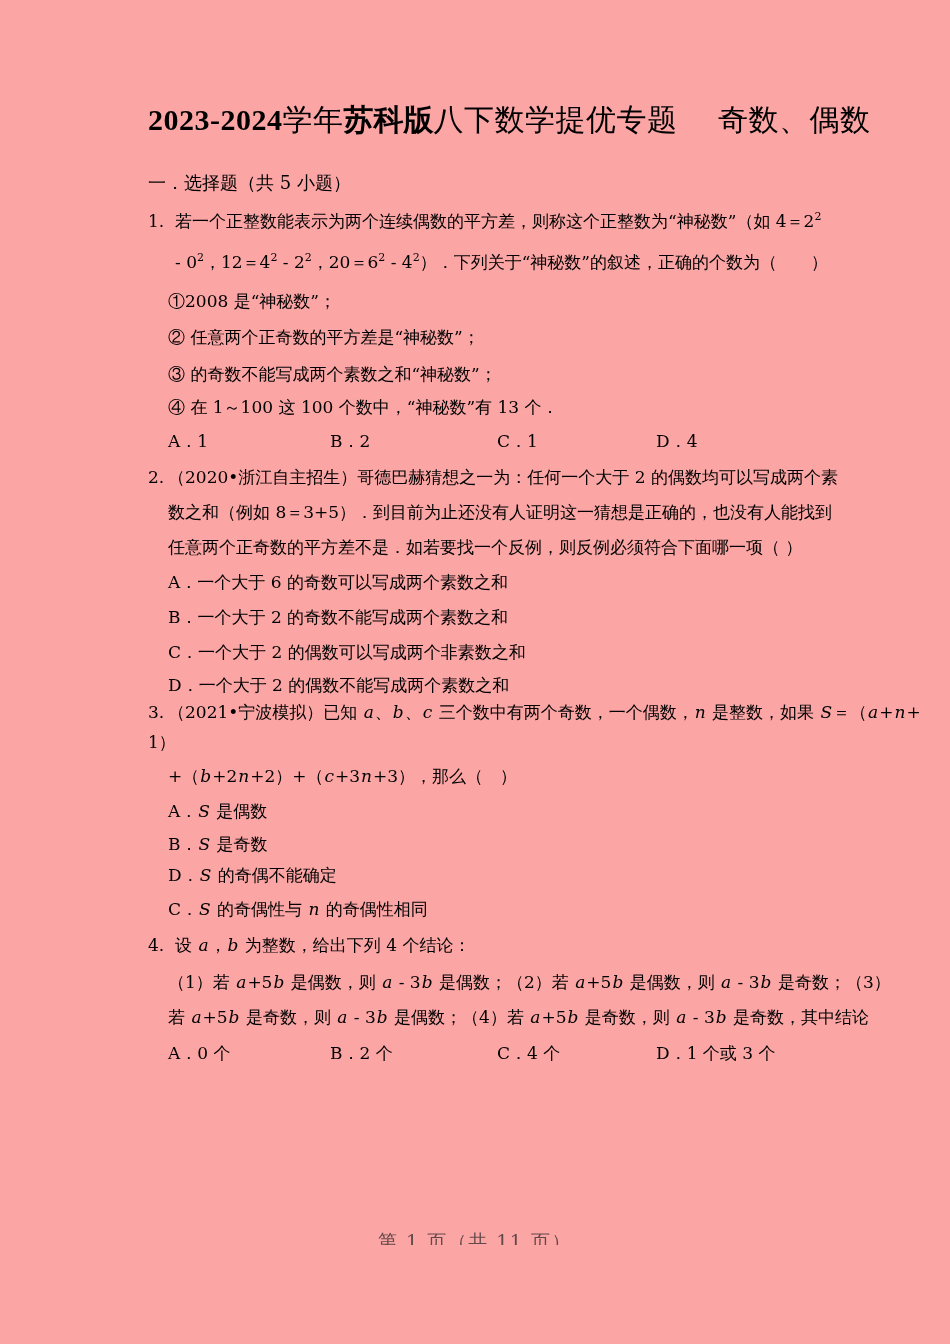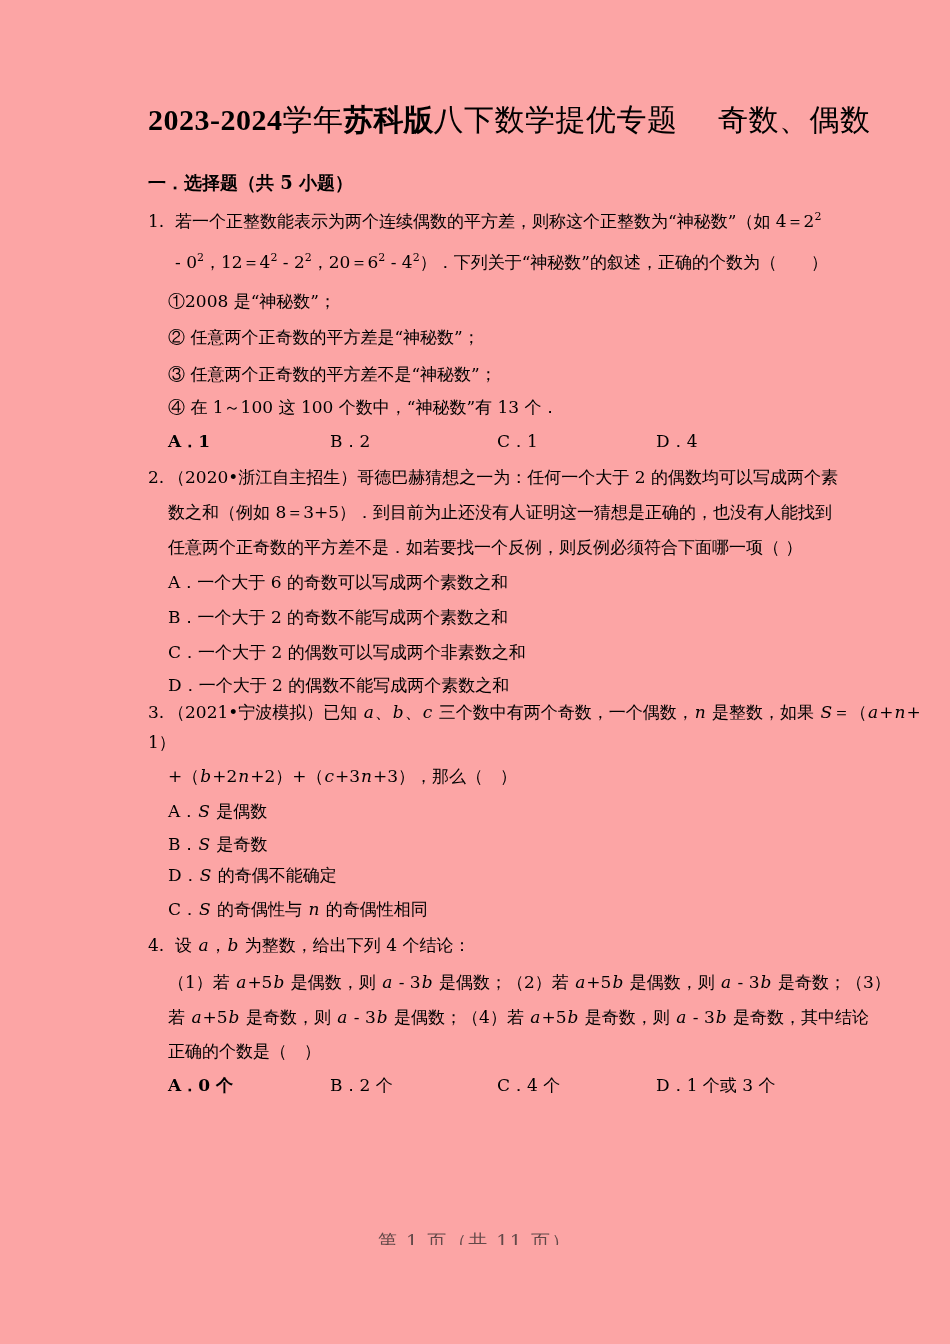--- a/index.html
+++ b/index.html
@@ -8,28 +8,28 @@
     overflow:hidden; color:#000;
     font-family:"DejaVu Serif","Liberation Serif",serif;
   }
   .title {
     position:absolute; left:148px; top:80px; font-size:30px;
     white-space:nowrap; letter-spacing:0.5px; font-weight:normal;
   }
   .title .num  { font-weight:bold; font-family:"Liberation Serif",serif; }
   .title .black{ font-weight:900; font-family:"Liberation Sans",sans-serif; letter-spacing:0; }
   .content { position:absolute; left:148px; top:165px; width:700px; font-size:17px; }
-  .section-header { font-weight:bold; font-size:18px; line-height:35px; white-space:nowrap; }
+  .section-header { font-weight:normal; font-size:18px; line-height:35px; white-space:nowrap; }
   .question { position:relative; }
   .qbody { padding-left:20px; }
   .qnum { position:absolute; left:0; }
   .ln { white-space:nowrap; }
   .t7 { padding-left:7px; display:inline-block;text-align:right; }
   .outdent { margin-left:-20px; }
-  .opt-row .oc1 { display:inline-block; width:162px;font-weight:bold; }
+  .opt-row .oc1 { display:inline-block; width:162px; }
   .opt-row .oc2 { display:inline-block; width:167px; }
   .opt-row .oc3 { display:inline-block; width:159px; }
   .opt-row .oc4 { display:inline-block; }
   .var { font-style:italic; font-family:"DejaVu Serif",serif; padding:0 1px; }
   sup { font-size:11px; line-height:0; }
   .footer-clip {
     position:absolute; left:0; top:1231px; width:100%; height:14px;
     overflow:hidden; text-align:center;
   }
   .footer-text { font-size:19px; line-height:20px; color:#222; letter-spacing:1.5px; opacity:0.7; }
@@ -44,21 +44,21 @@
   <div class="content">
 
     <div class="section-header">一．选择题（共 5 小题）</div>
 
     <div class="question">
       <div class="qbody">
         <div class="ln" style="line-height:42px"><span class="qnum">1.</span><span class="t7">若一个正整数能表示为两个连续偶数的平方差，则称这个正整数为“神秘数”（如 4＝2<sup>2</sup></span></div>
         <div class="ln t7" style="line-height:41px">- 0<sup>2</sup>，12＝4<sup>2</sup> - 2<sup>2</sup>，20＝6<sup>2</sup> - 4<sup>2</sup>）．下列关于“神秘数”的叙述，正确的个数为（　　）</div>
         <div class="ln" style="line-height:36px">①2008 是“神秘数”；</div>
         <div class="ln" style="line-height:37px">② 任意两个正奇数的平方差是“神秘数”；</div>
-        <div class="ln" style="line-height:36px">③ 任意两个正奇数的平方差不是“神秘数”；</div>
+        <div class="ln" style="line-height:36px">③ 的奇数不能写成两个素数之和“神秘数”；</div>
         <div class="ln" style="line-height:31px">④ 在 1～100 这 100 个数中，“神秘数”有 13 个．</div>
         <div class="ln opt-row" style="line-height:36px">
           <span class="oc1">A．1</span><span class="oc2">B．2</span><span class="oc3">C．1</span><span class="oc4">D．4</span>
         </div>
       </div>
     </div>
 
     <div class="question">
       <div class="qbody">
         <div class="ln" style="line-height:36px"><span class="qnum">2.</span><span>（2020•浙江自主招生）哥德巴赫猜想之一为：任何一个大于 2 的偶数均可以写成两个素</span></div>
@@ -81,21 +81,20 @@
         <div class="ln" style="line-height:33px">D．<span class="var">S</span> 的奇偶不能确定</div>
         <div class="ln" style="line-height:35px">C．<span class="var">S</span> 的奇偶性与 <span class="var">n</span> 的奇偶性相同</div>
       </div>
     </div>
 
     <div class="question">
       <div class="qbody">
         <div class="ln" style="line-height:37px"><span class="qnum">4.</span><span class="t7">设 <span class="var">a</span>，<span class="var">b</span> 为整数，给出下列 4 个结论：</span></div>
         <div class="ln" style="line-height:36px">（1）若 <span class="var">a</span>+5<span class="var">b</span> 是偶数，则 <span class="var">a</span> - 3<span class="var">b</span> 是偶数；（2）若 <span class="var">a</span>+5<span class="var">b</span> 是偶数，则 <span class="var">a</span> - 3<span class="var">b</span> 是奇数；（3）</div>
         <div class="ln" style="line-height:35px">若 <span class="var">a</span>+5<span class="var">b</span> 是奇数，则 <span class="var">a</span> - 3<span class="var">b</span> 是偶数；（4）若 <span class="var">a</span>+5<span class="var">b</span> 是奇数，则 <span class="var">a</span> - 3<span class="var">b</span> 是奇数，其中结论</div>
-        <div class="ln" style="line-height:32px">正确的个数是（　）</div>
         <div class="ln opt-row" style="line-height:36px">
           <span class="oc1">A．0 个</span><span class="oc2">B．2 个</span><span class="oc3">C．4 个</span><span class="oc4">D．1 个或 3 个</span>
         </div>
       </div>
     </div>
 
   </div>
 
   <div class="footer-clip">
     <span class="footer-text">第 1 页（共 11 页）</span>

